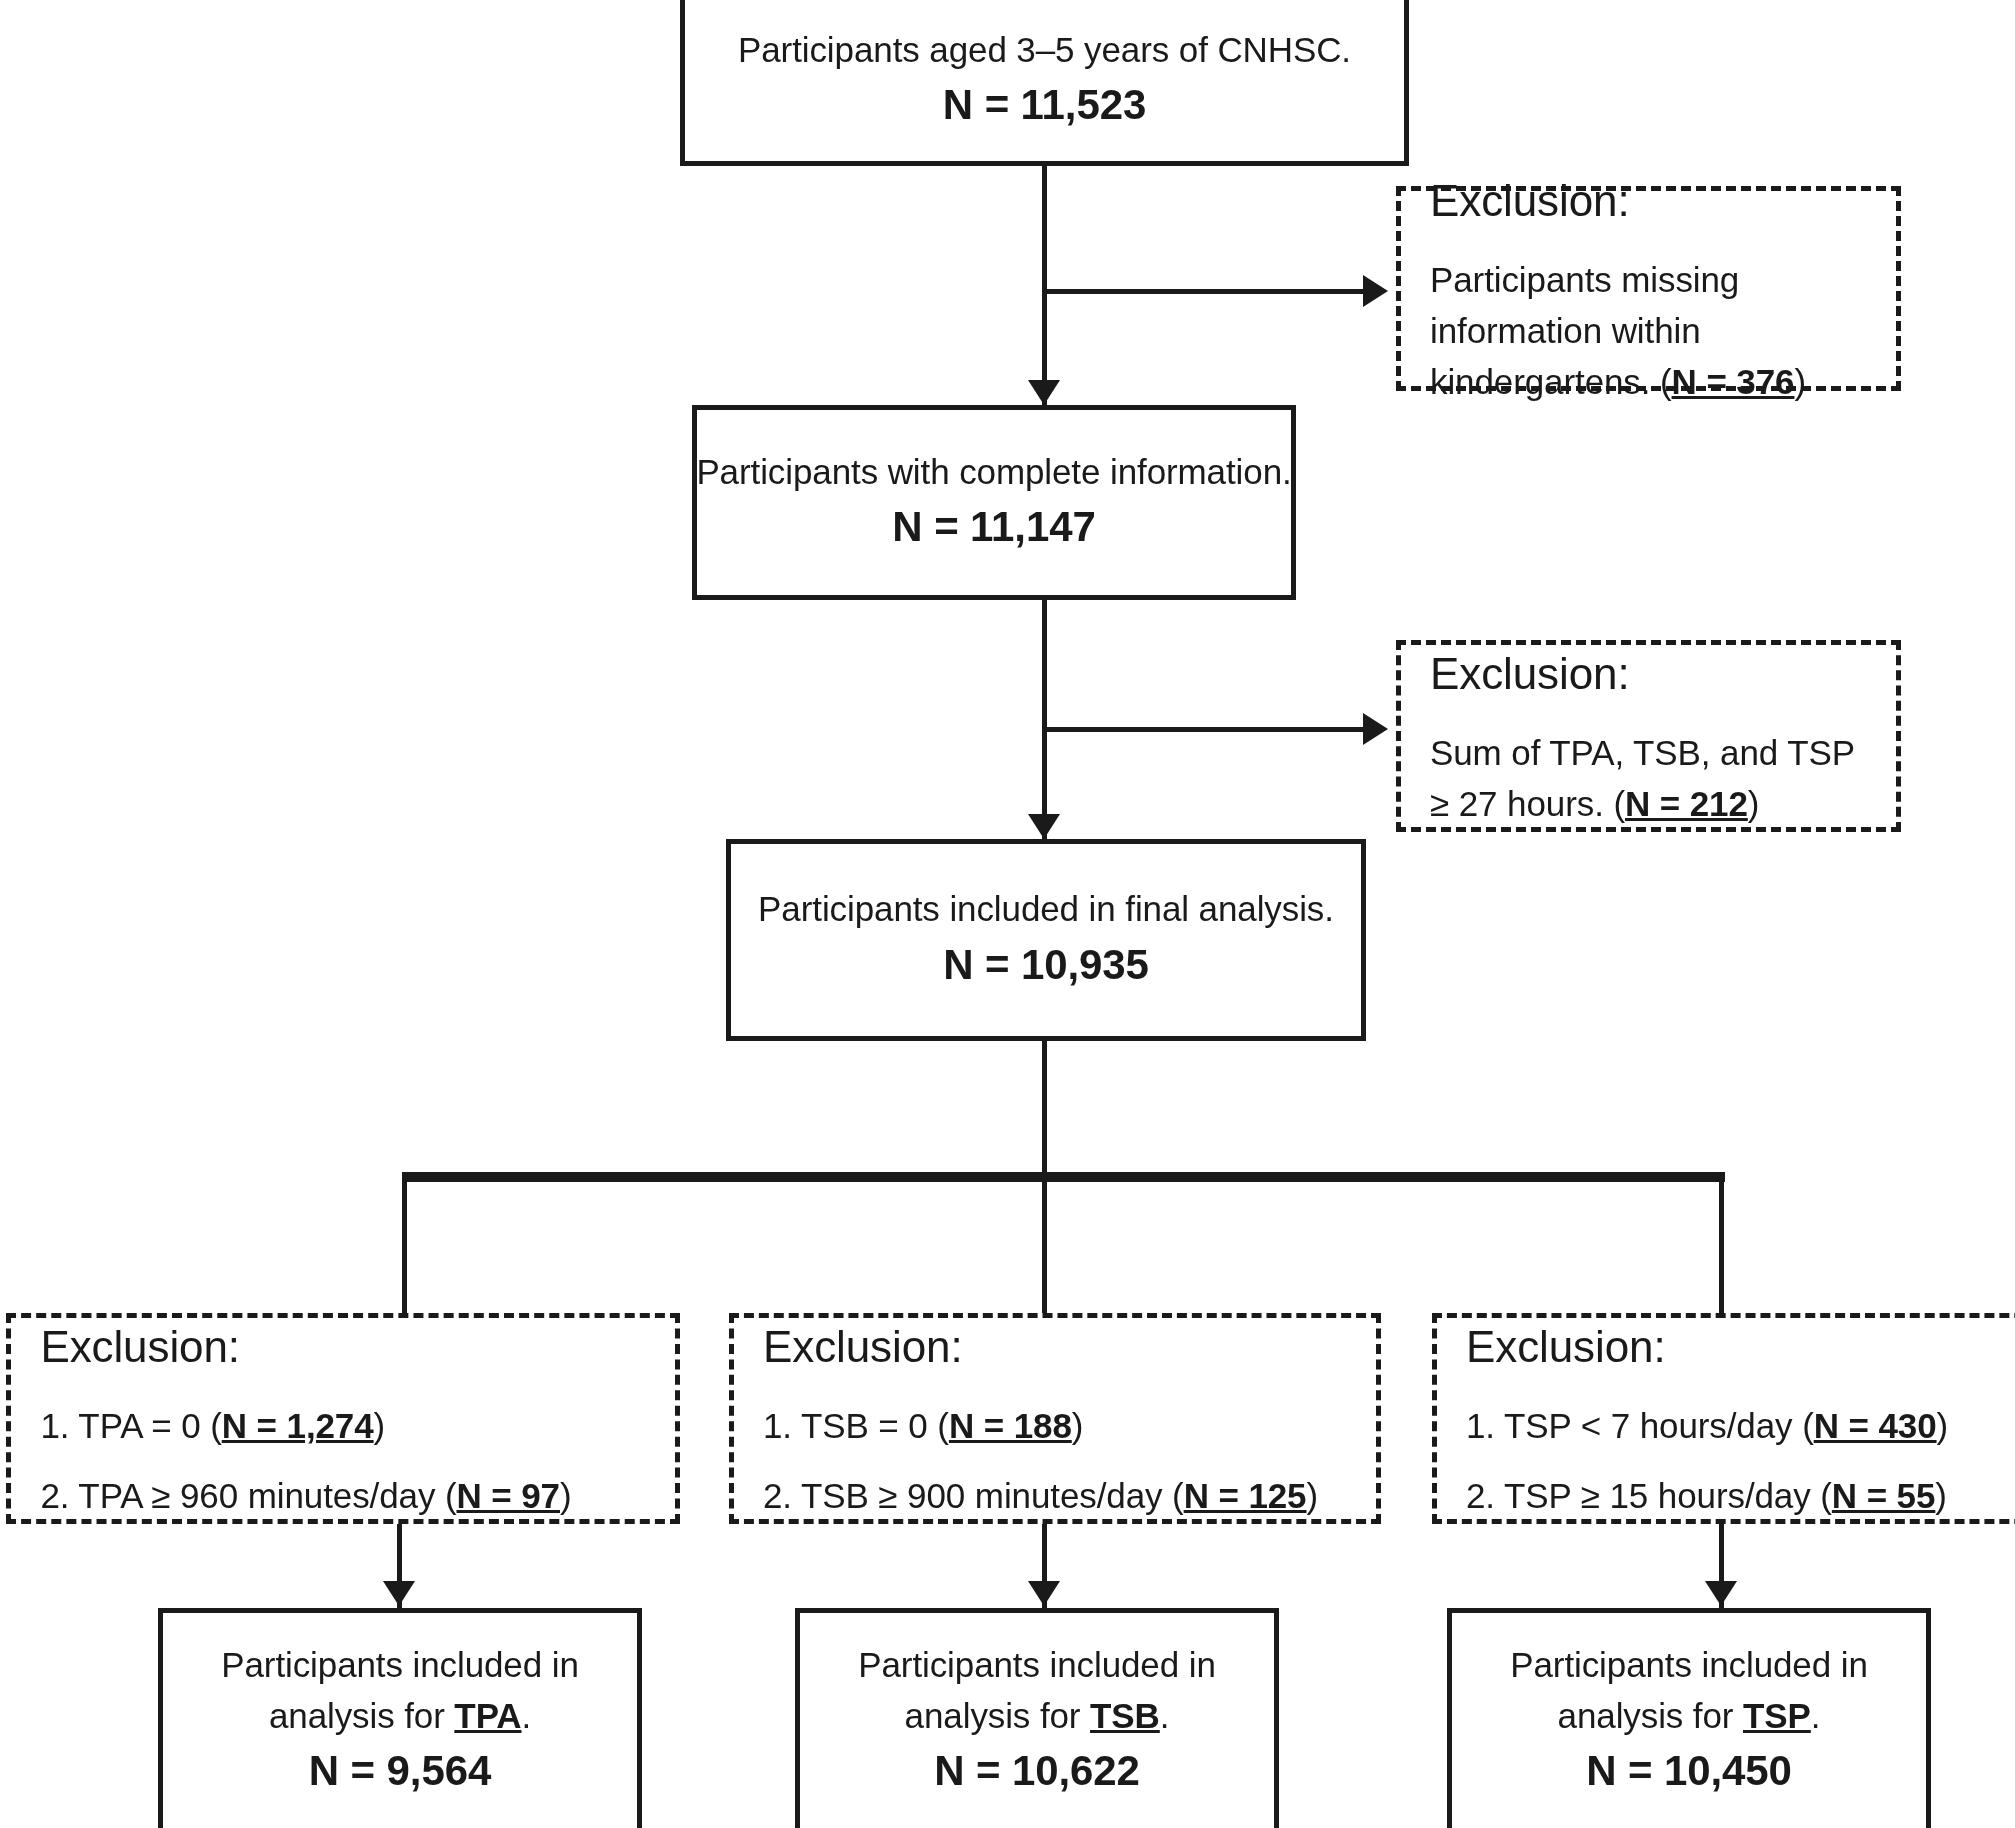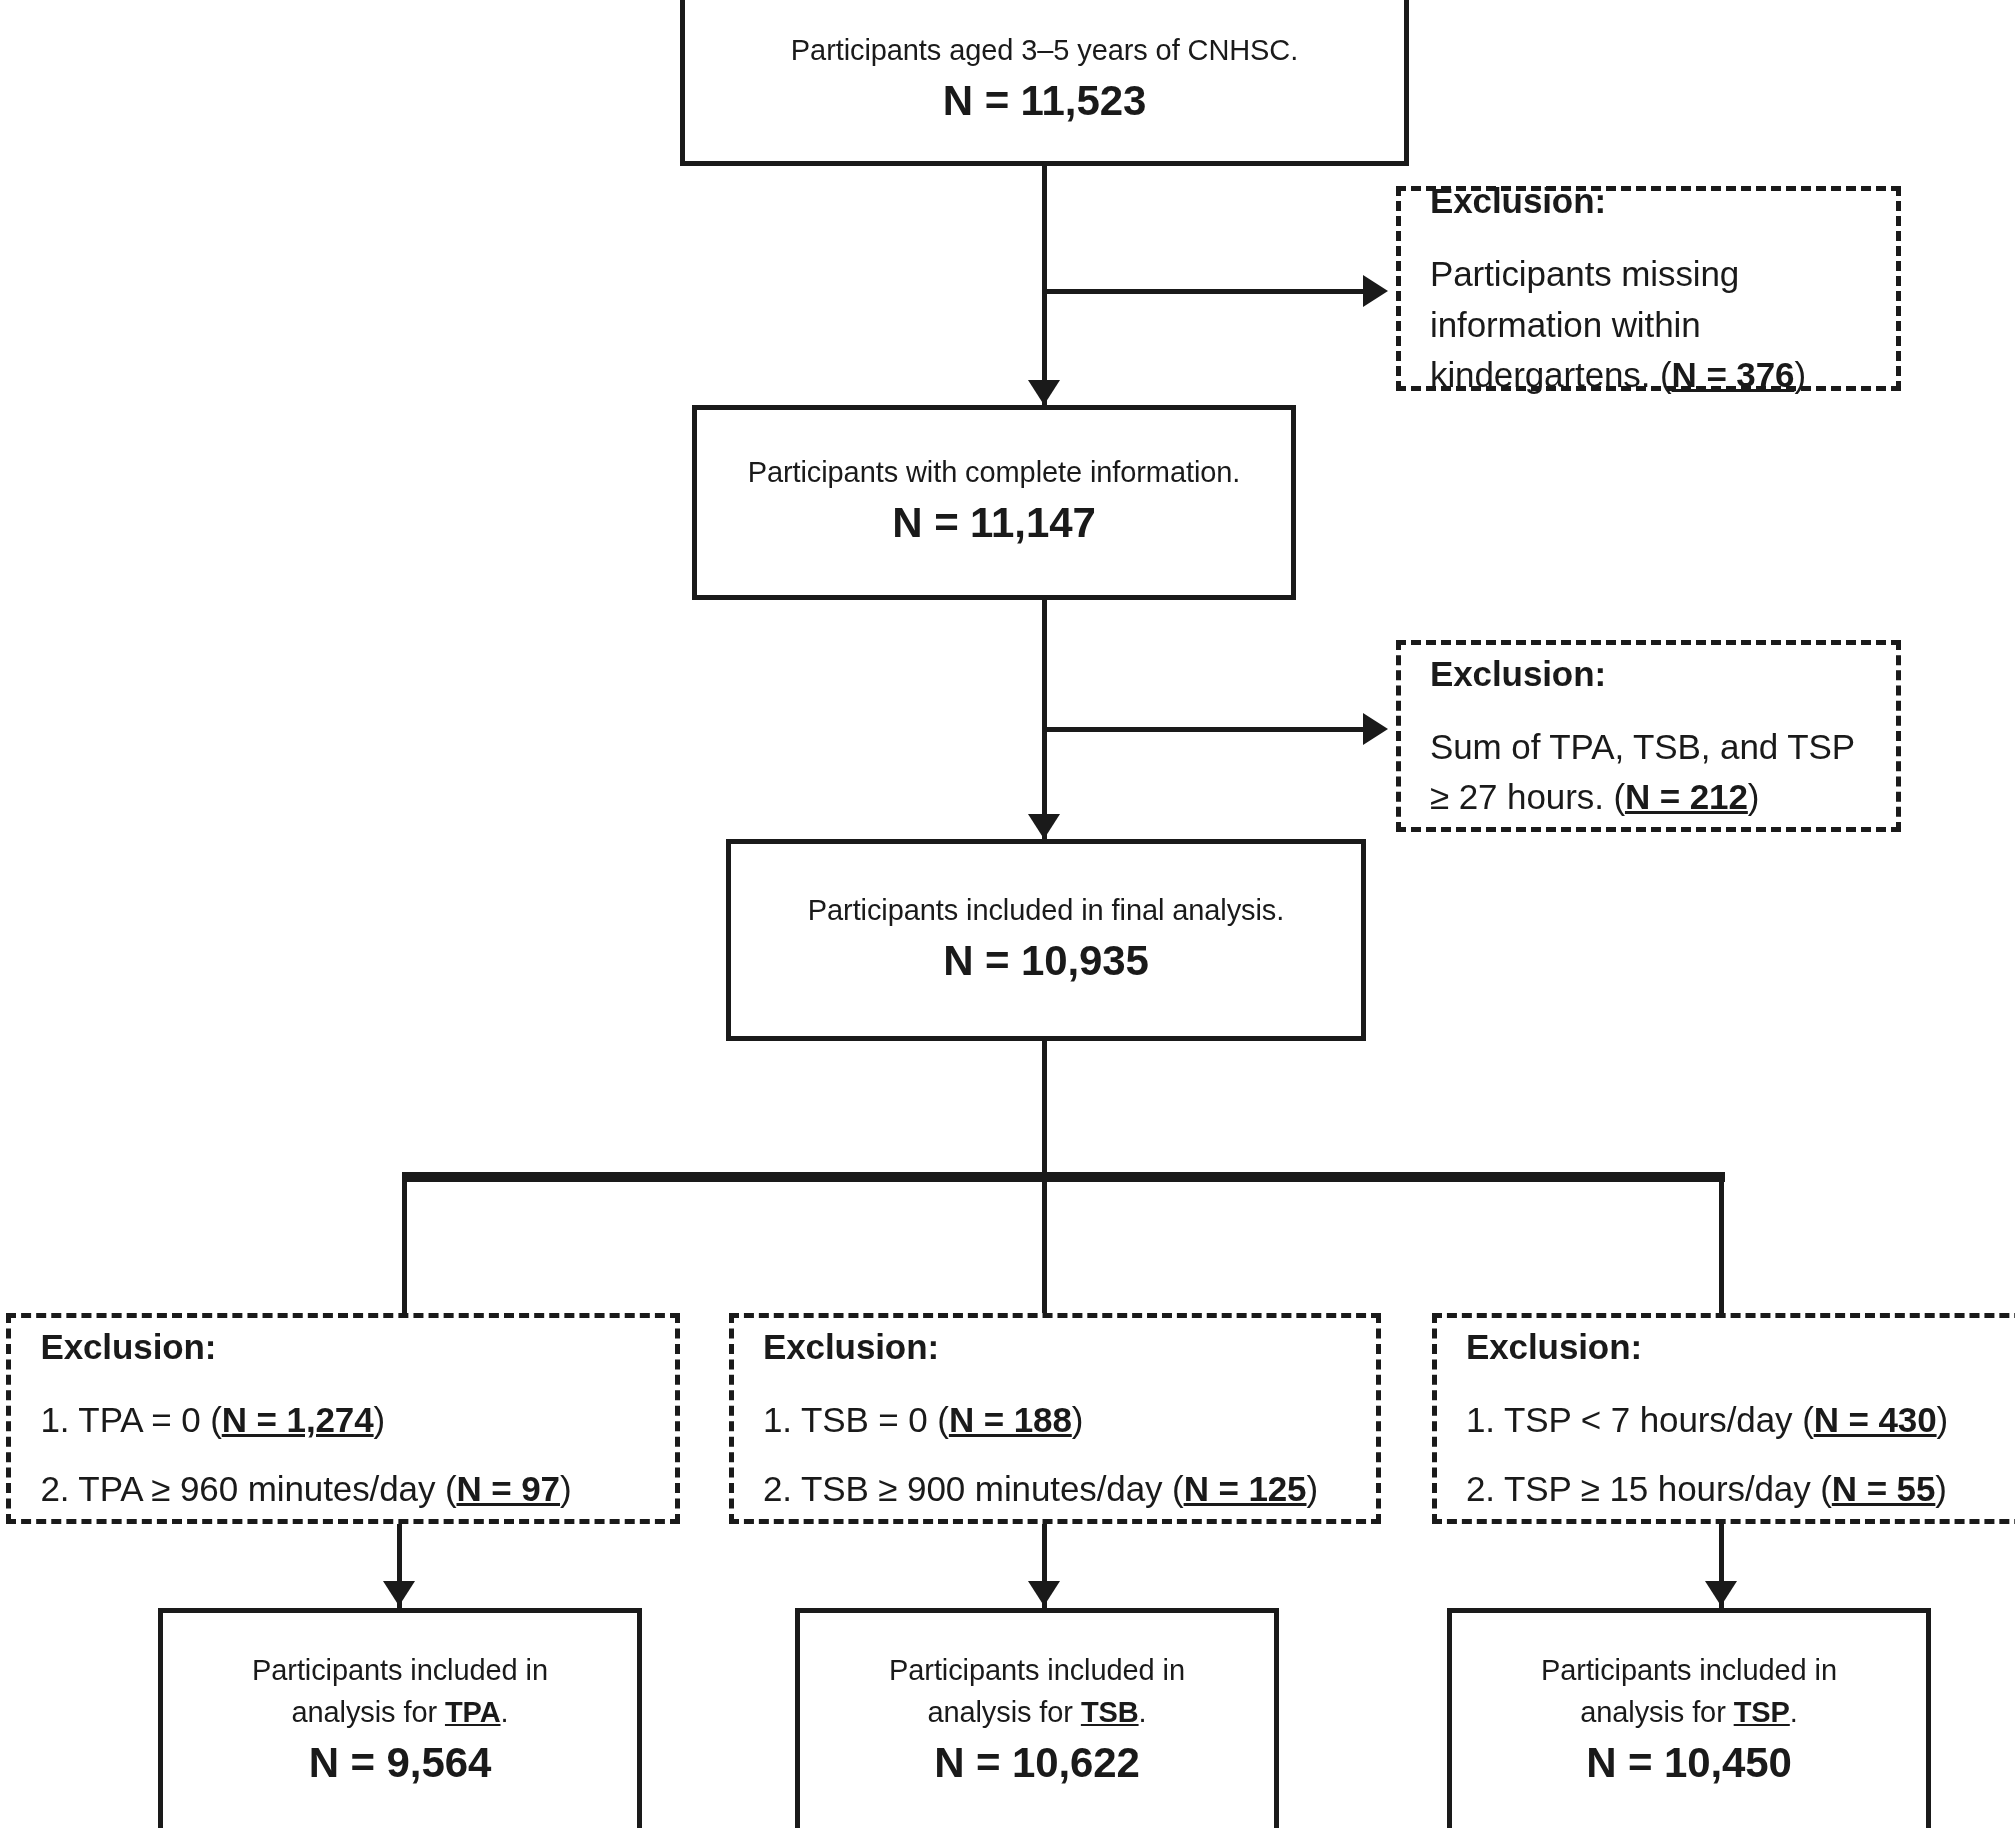--- a/index.html
+++ b/index.html
@@ -39,23 +39,23 @@
     text-align: left;
   }
   .node .line {
     display: block;
     white-space: nowrap;
   }
   .node.dashed .line {
     white-space: normal;
   }
 
-  .t-main   { font-size: 29px; font-weight: 400; letter-spacing: -0.1px; }
+  .t-main   { font-size: 35px; font-weight: 400; letter-spacing: -0.1px; }
   .t-bold   { font-size: 42px; font-weight: 700; letter-spacing: -0.1px; }
-  .t-excl-h { font-size: 35px; font-weight: 700; letter-spacing: -0.1px; }
+  .t-excl-h { font-size: 44px; font-weight: 400; letter-spacing: -0.1px; }
   .t-excl   { font-size: 35px; font-weight: 400; letter-spacing: -0.1px; }
   b.strong  { font-weight: 700; text-decoration: underline; }
 
   .excl-inner {
     padding-left: 29px;
     padding-right: 19px;
     width: 100%;
     box-sizing: border-box;
   }
   .excl-inner .line + .line { margin-top: 19px; }

